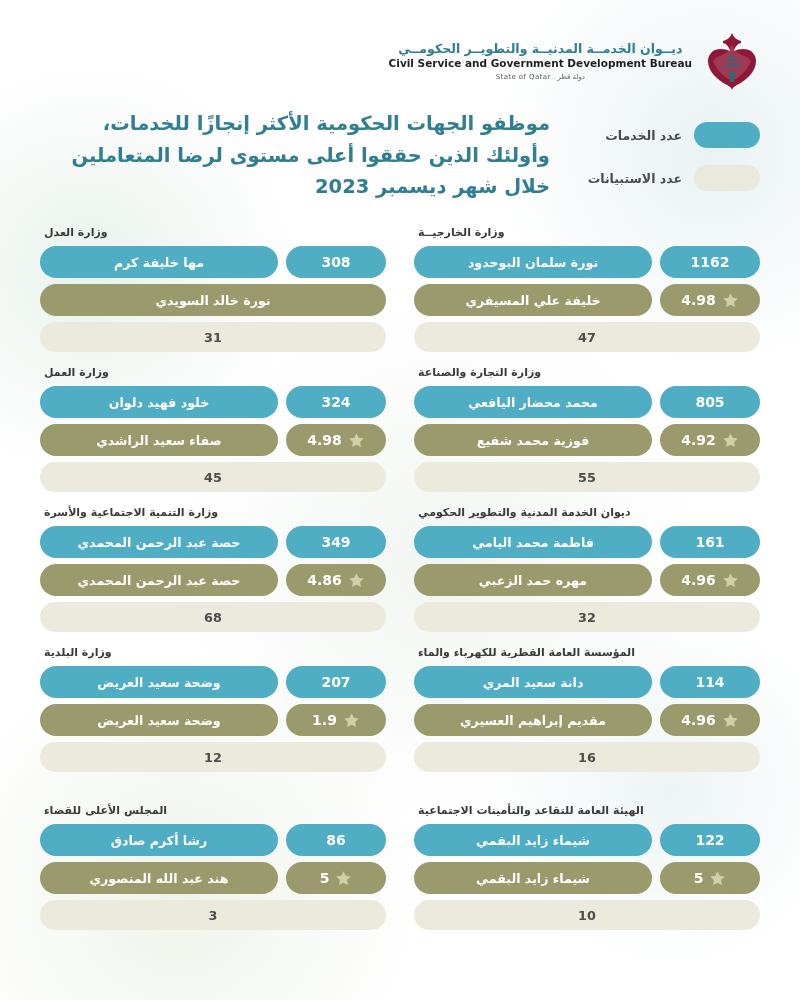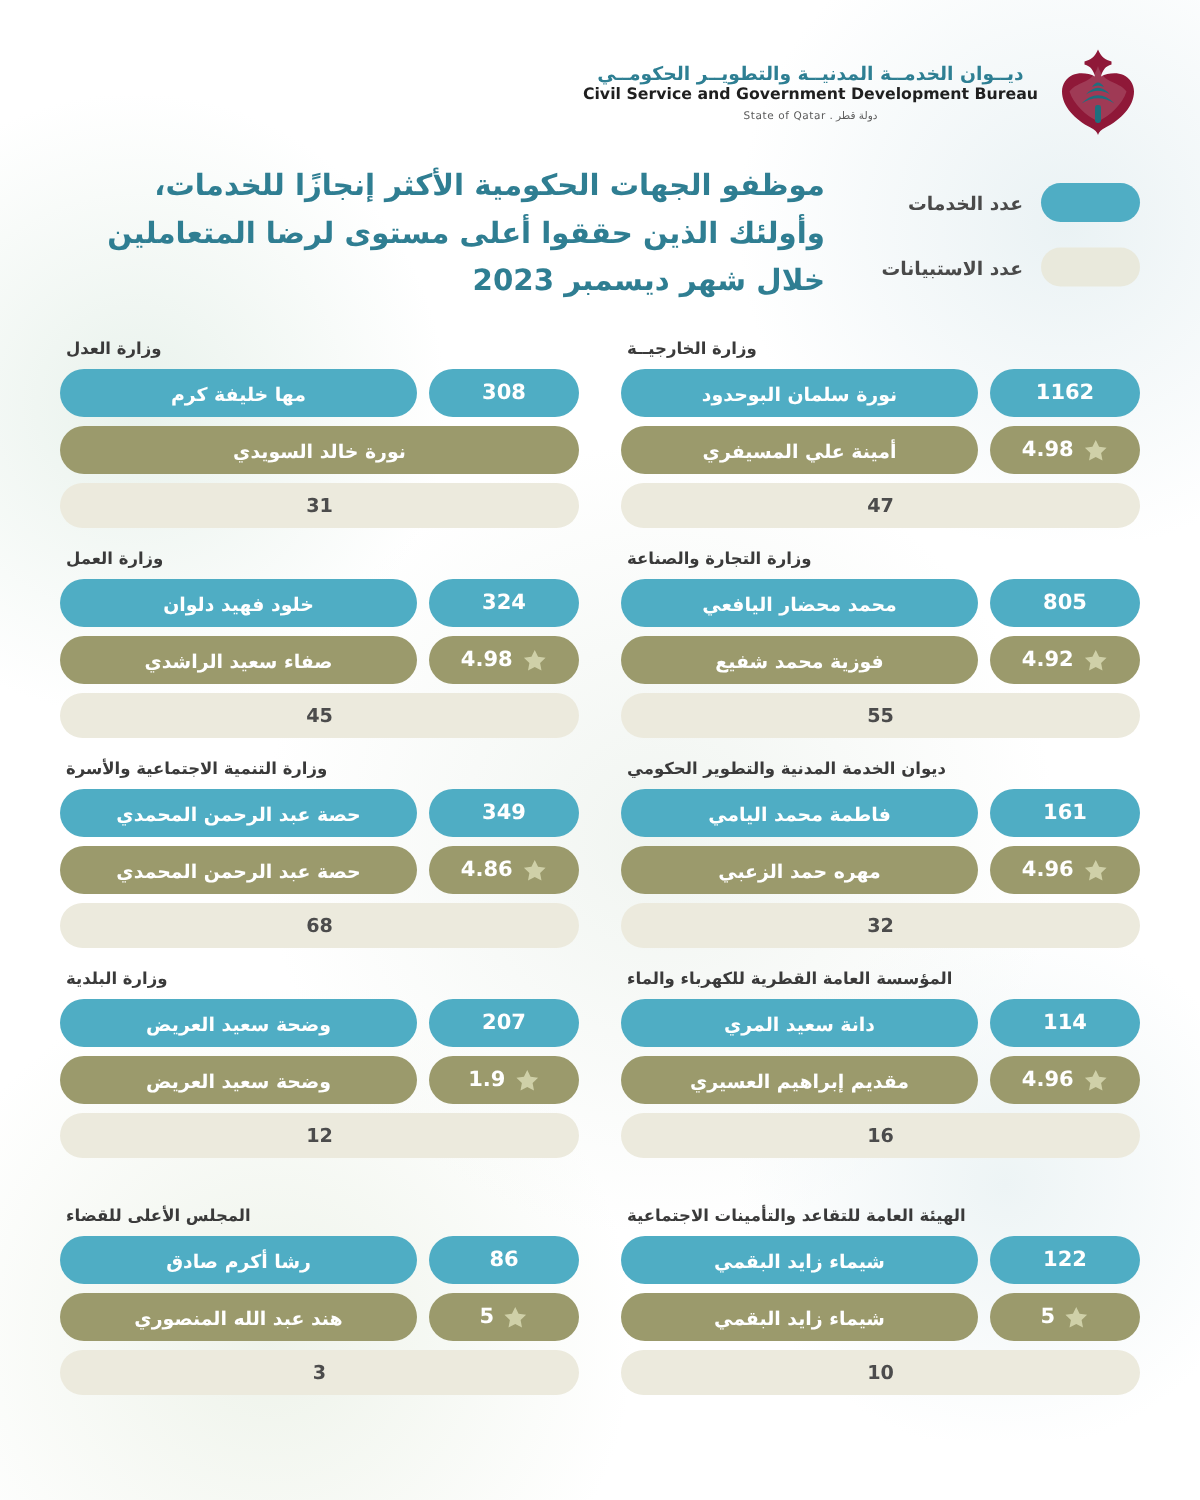--- a/index.html
+++ b/index.html
@@ -148,21 +148,21 @@
       </div>
       <div class="row">
         <div class="val-box olive">
           <span class="star">
             <svg width="17" height="17" viewBox="0 0 20 20">
                 <path d="M10 1.5l2.6 5.4 5.9.8-4.3 4.1 1.1 5.9L10 14.9l-5.3 2.8 1.1-5.9L1.5 7.7l5.9-.8z" fill="#cfd0a8"></path>
               </svg>
           </span>
           <span>4.98</span>
         </div>
-        <div class="name-box olive">أمينة علي المسيفري</div>
+        <div class="name-box olive">خليفة علي المسيفري</div>
       </div>
       <div class="survey-box">47</div>
     </div>
 
     <div class="card">
       <div class="card-title">وزارة العدل</div>
       <div class="row">
         <div class="val-box blue">308</div>
         <div class="name-box blue">مها خليفة كرم</div>
       </div>

